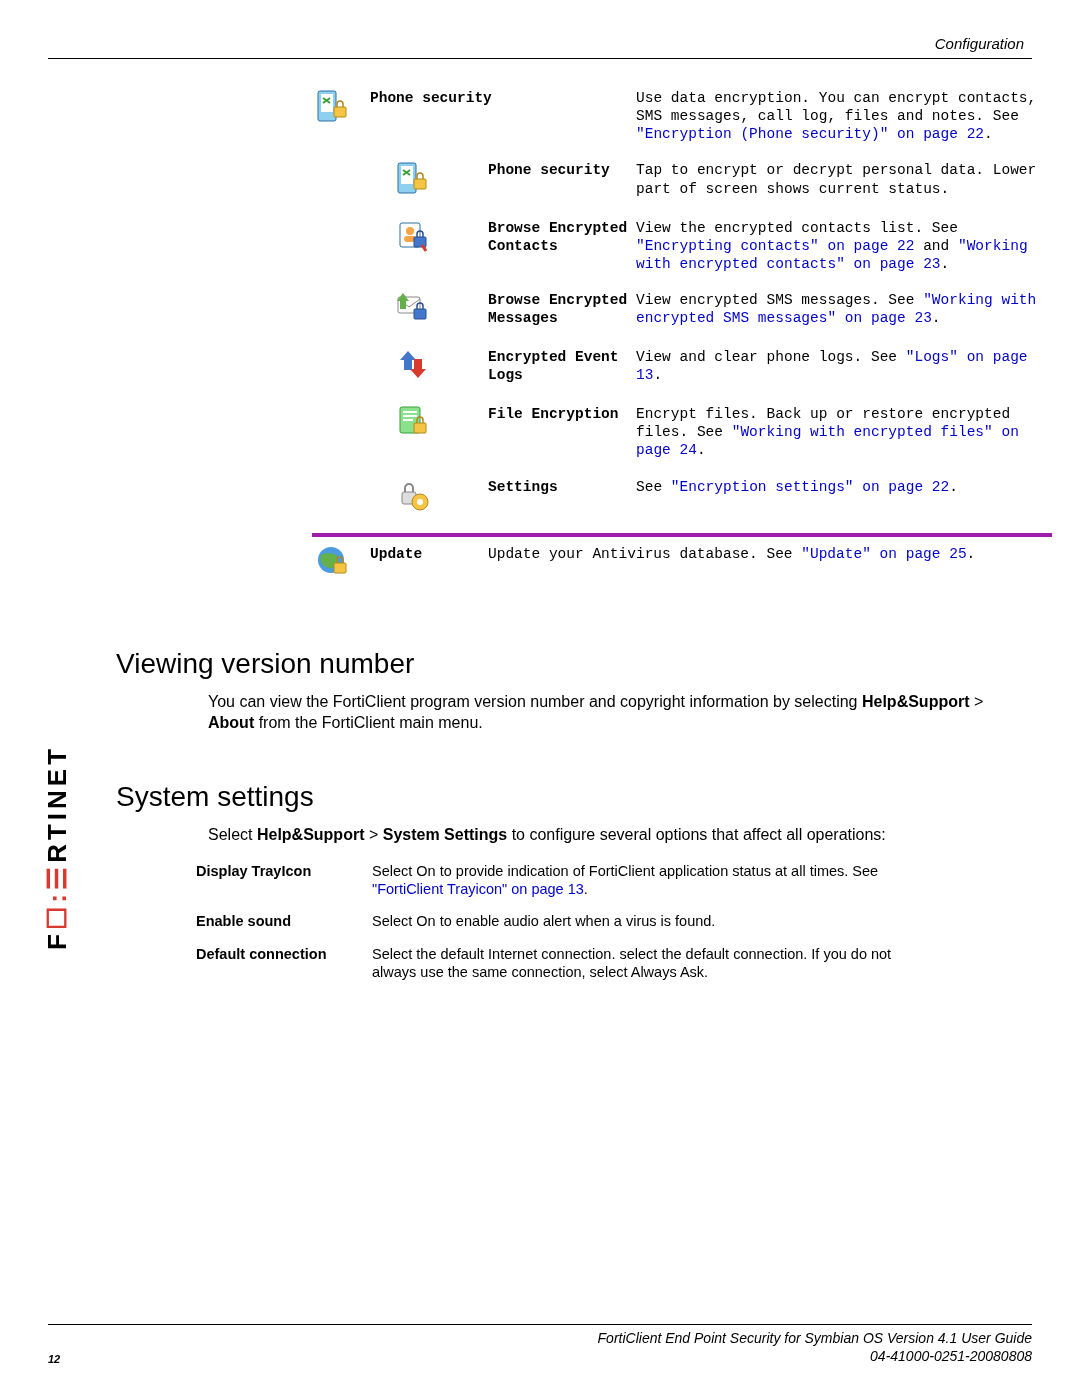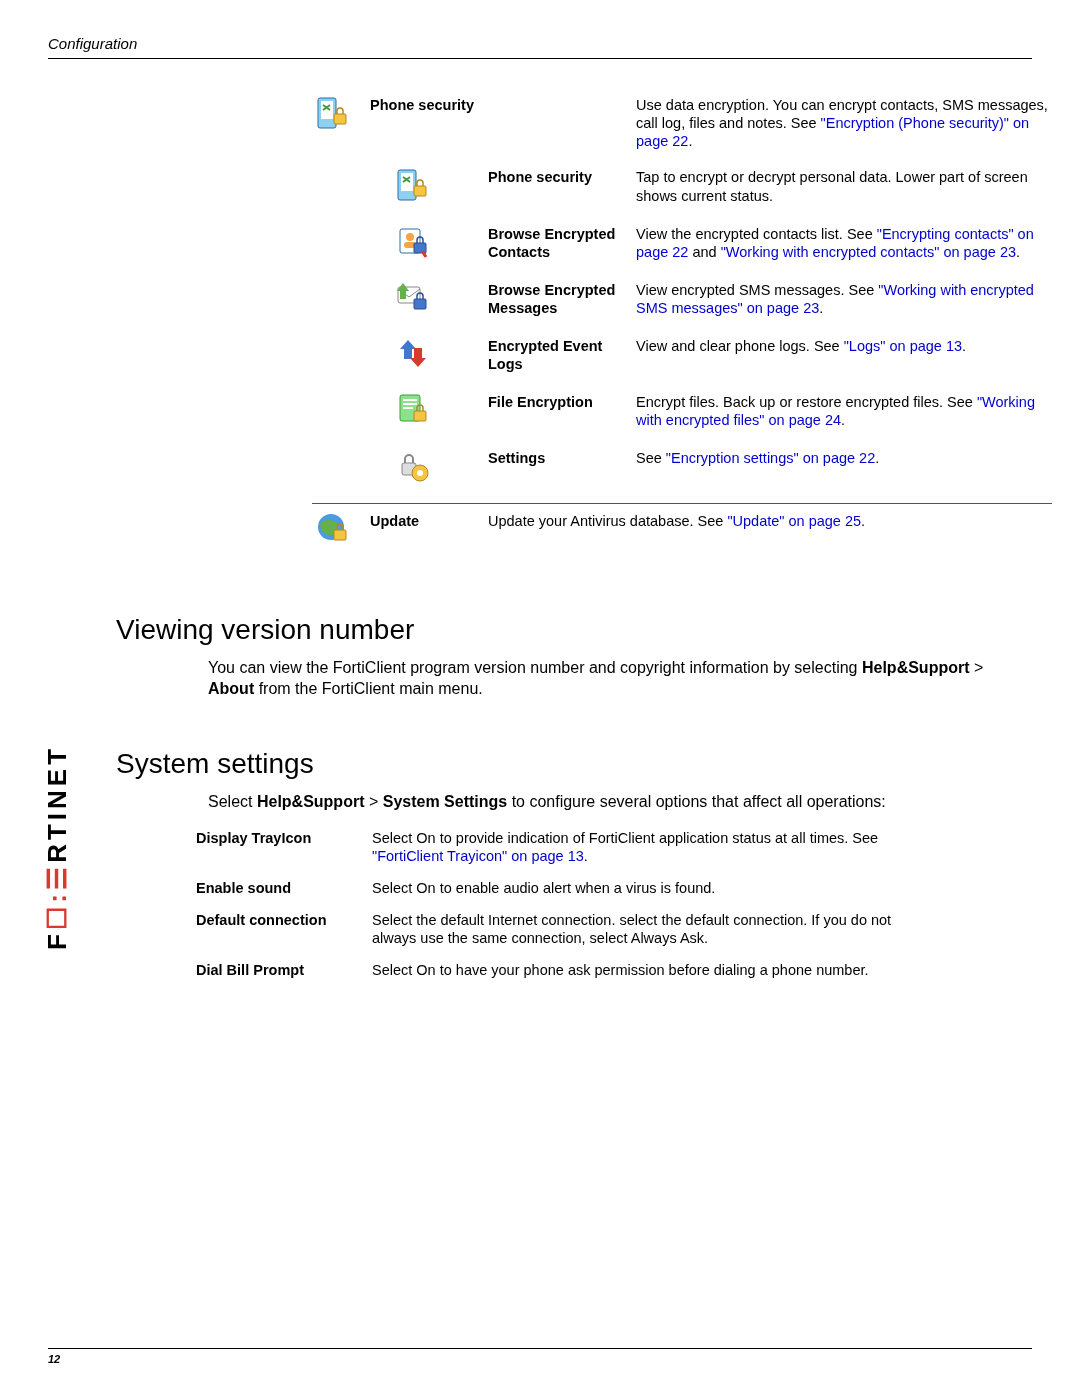--- a/index.html
+++ b/index.html
@@ -13,21 +13,21 @@
     position: relative;
     box-sizing: border-box;
   }
   .page {
     padding: 35px 48px 40px 48px;
     box-sizing: border-box;
     position: relative;
     height: 100%;
   }
   .header-area {
-    text-align: left;
+    text-align: right;
     font-style: italic;
     font-size: 15px;
     padding-right: 8px;
     padding-bottom: 6px;
     border-bottom: 1px solid #000;
   }
 
   .main {
     margin-left: 68px;
   }
@@ -41,32 +41,33 @@
 
   .body-text {
     font-size: 16px;
     margin-left: 92px;
     line-height: 1.3;
     margin-bottom: 12px;
   }
 
   .feature-table {
     margin-left: 196px;
-    margin-top: 35px;
+    margin-top: 28px;
     border-collapse: collapse;
     width: 740px;
     font-size: 14.5px;
+    font-family: Liberation Mono, monospace;
   }
   .feature-table td {
     vertical-align: top;
     padding: 2px 4px 16px 4px;
     line-height: 1.25;
   }
   .feature-table .divider-above td {
-    border-top: 1px solid #a21caf;
+    border-top: 4px solid #a21caf;
     padding-top: 8px;
   }
   .icon-cell { width: 46px; }
   .label-cell { width: 110px; font-weight: bold; }
   .sub-icon-cell { width: 46px; padding-left: 30px !important; padding-right: 0 !important;}
   .sub-label-cell { width: 140px; font-weight: bold; }
   .desc-cell { }
 
   .xref { color: #0000cc; }
 
@@ -270,27 +271,27 @@
         </td>
       </tr>
       <tr>
         <td class="s-label">Enable sound</td>
         <td>Select On to enable audio alert when a virus is found.</td>
       </tr>
       <tr>
         <td class="s-label">Default connection</td>
         <td>Select the default Internet connection. select the default connection. If you do not always use the same connection, select Always Ask.</td>
       </tr>
-      <tr>
-        <td class="s-label">Dial Bill Prompt</td>
-        <td>Select On to have your phone ask permission before dialing a phone number.</td>
-      </tr>
     </tbody>
       </table>
 
   </div>
 
   <div class="vertical-logo">F<span class="red">☐:☰</span>RTINET</div>
 
   <div class="footer">
     <div class="pg">12</div>
+    <div class="meta">
+      <div>FortiClient End Point Security for Symbian OS Version 4.1 User Guide</div>
+      <div>04-41000-0251-20080808</div>
+    </div>
   </div>
 </div>
 
 </body></html>

